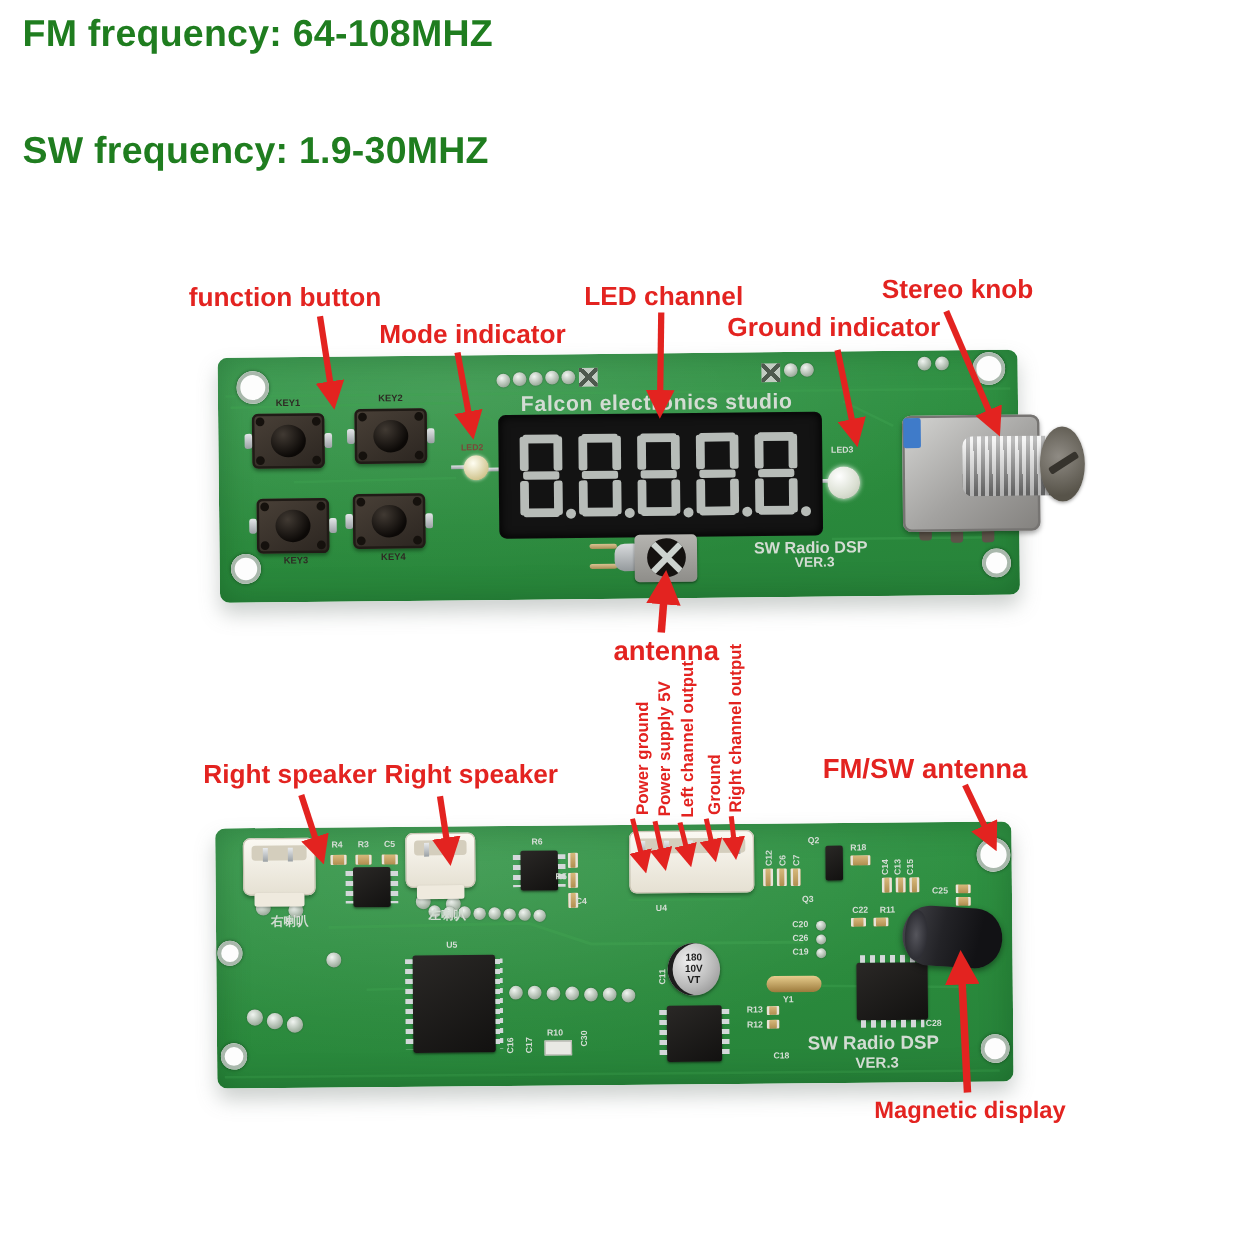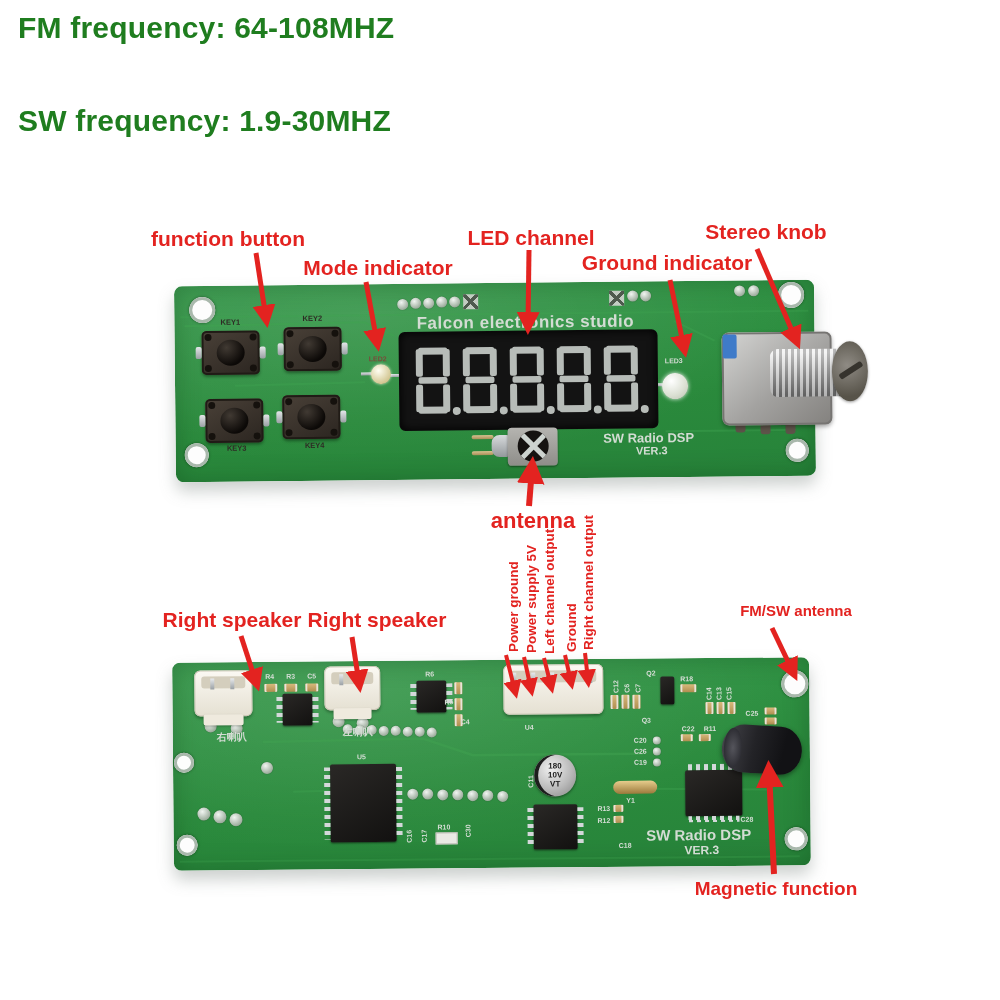--- a/index.html
+++ b/index.html
@@ -127,22 +127,22 @@
   <div class="spec" style="top:104px">SW frequency: 1.9-30MHZ</div>
 
   <div class="alab" style="left:228px;top:227px">function button</div>
   <div class="alab" style="left:378px;top:256px">Mode indicator</div>
   <div class="alab" style="left:531px;top:226px">LED channel</div>
   <div class="alab" style="left:667px;top:251px">Ground indicator</div>
   <div class="alab" style="left:766px;top:220px">Stereo knob</div>
   <div class="alab" style="left:533px;top:508px;font-size:22px">antenna</div>
   <div class="alab" style="left:232px;top:608px">Right speaker</div>
   <div class="alab" style="left:377px;top:608px">Right speaker</div>
-  <div class="alab" style="left:796px;top:602px;font-size:15px">FM/SW antenna</div>
-  <div class="alab" style="left:776px;top:878px;font-size:19px">Magnetic function</div>
+  <div class="alab" style="left:740px;top:602px;font-size:22px">FM/SW antenna</div>
+  <div class="alab" style="left:776px;top:878px;font-size:19px">Magnetic display</div>
 
   <div class="vlab" style="left:506px;top:652px">Power ground</div>
   <div class="vlab" style="left:524px;top:653px">Power supply 5V</div>
   <div class="vlab" style="left:542px;top:654px">Left channel output</div>
   <div class="vlab" style="left:564px;top:652px">Ground</div>
   <div class="vlab" style="left:581px;top:650px">Right channel output</div>
 
   <svg class="arrows" width="1000" height="1000">
     <defs>
       <marker id="ah" markerWidth="4.6" markerHeight="4.6" refX="2.6" refY="2.3" orient="auto">

